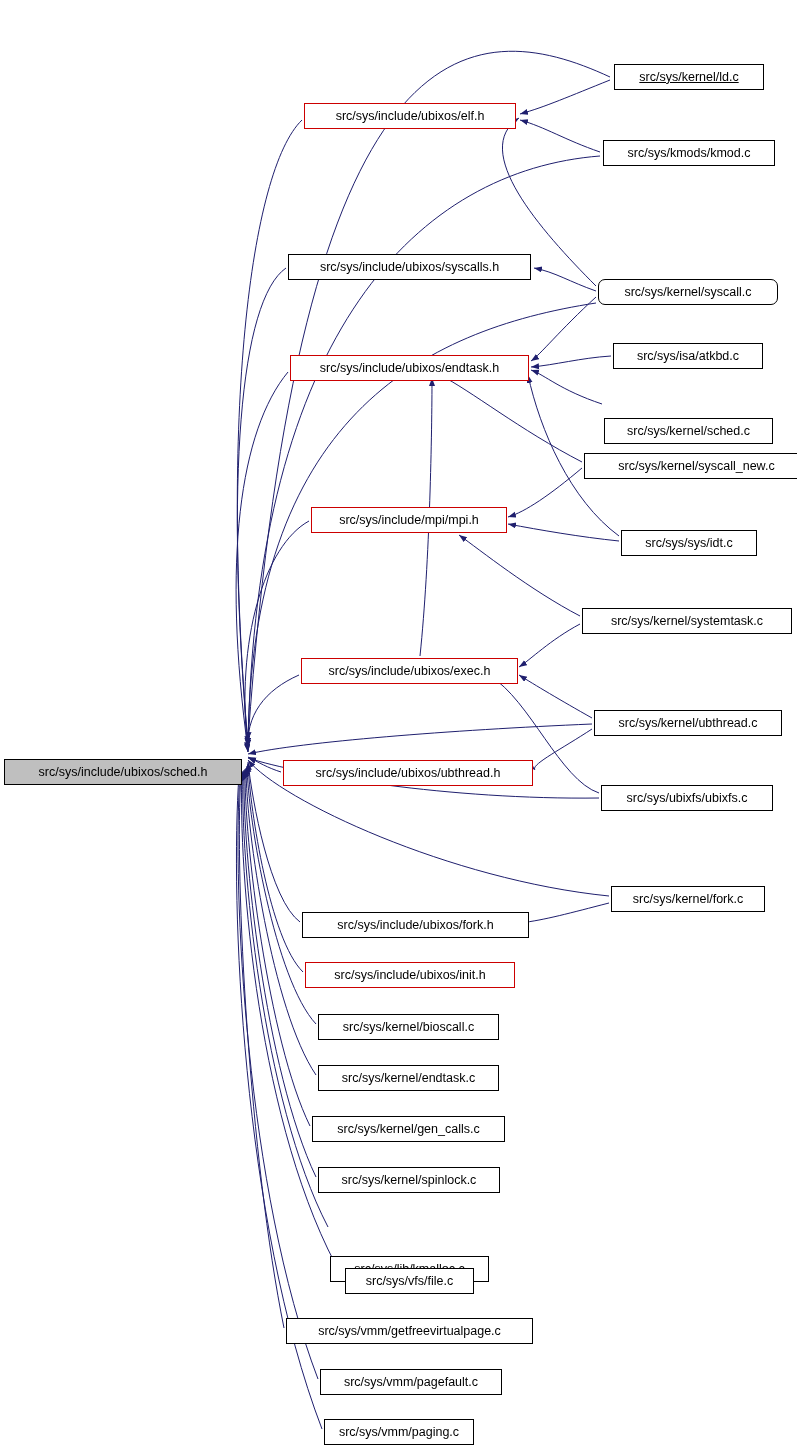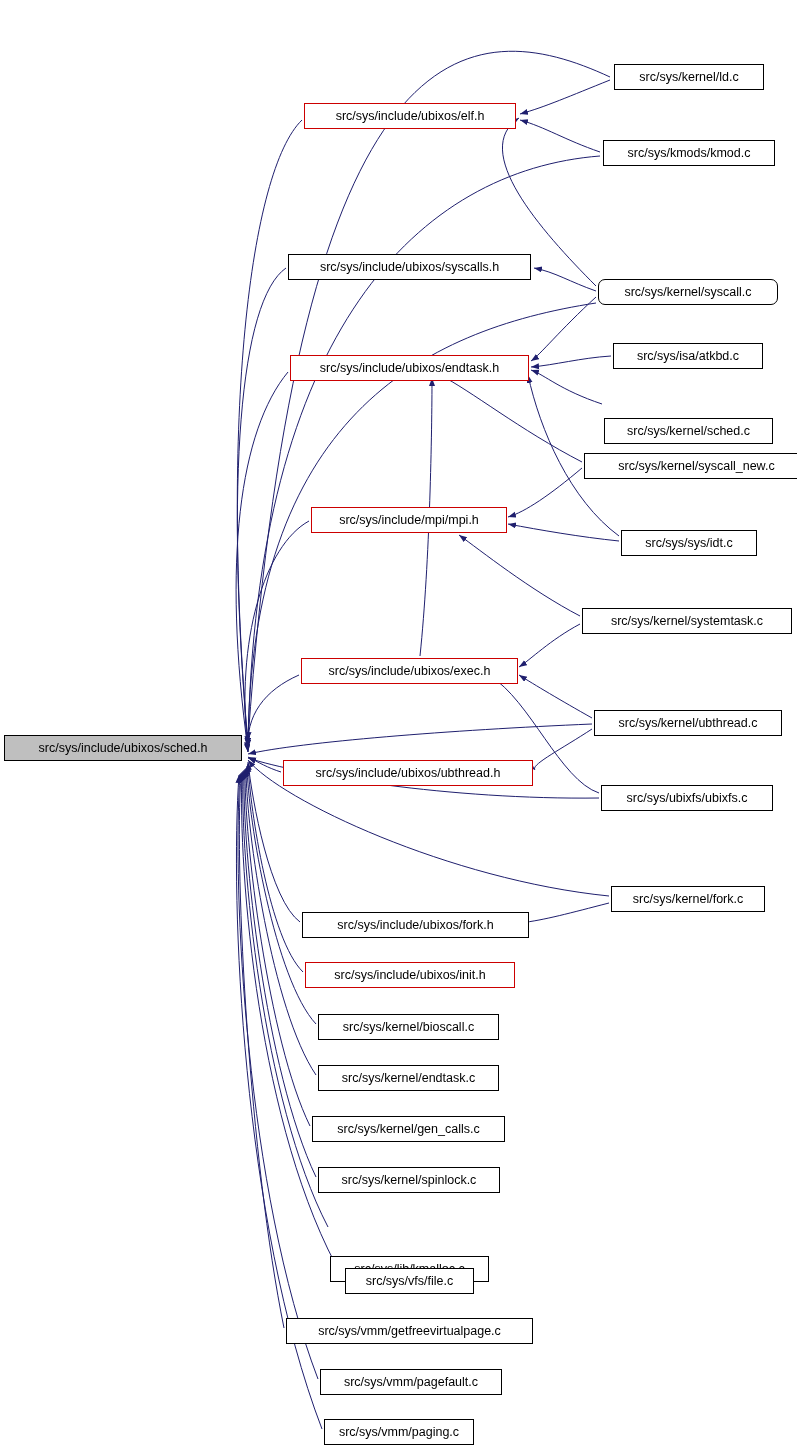--- a/index.html
+++ b/index.html
@@ -39,20 +39,21 @@
     justify-content: center;
     padding: 0 6px;
     height: 26px;
   }
   .node.red {
     border-color: #cc0000;
   }
   .node.root {
     background: #bfbfbf;
     border-color: #000000;
+    margin-top: 24px;
   }
 </style>
 </head>
 <body>
 
 <div id="canvas">
   <svg id="edges" viewBox="0 0 797 1451" xmlns="http://www.w3.org/2000/svg">
     <defs>
       <marker id="arrow" markerWidth="9" markerHeight="9" refX="8" refY="3" orient="auto" markerUnits="strokeWidth">
         <path d="M0,0 L0,6 L8,3 z" fill="#1f1f6e"></path>
@@ -102,21 +103,21 @@
         <path d="M 322 1429 C 242 1220 230 900 239 775" marker-end="url(#arrow)"></path>
       </g>
   </svg>
   <div id="node-layer">
       <div class="node root" style="left: 4px; top: 735px; width: 238px;">
         <span>src/sys/include/ubixos/sched.h</span>
       </div>
       <div class="node red" style="left: 304px; top: 103px; width: 212px;">
         <span>src/sys/include/ubixos/elf.h</span>
       </div>
-      <div class="node" style="left: 614px; top: 64px; width: 150px;">
+      <div class="node" style="left: 614px; top: 64px; width: 150px; text-decoration: underline;">
         <span>src/sys/kernel/ld.c</span>
       </div>
       <div class="node" style="left: 603px; top: 140px; width: 172px;">
         <span>src/sys/kmods/kmod.c</span>
       </div>
       <div class="node" style="left: 288px; top: 254px; width: 243px;">
         <span>src/sys/include/ubixos/syscalls.h</span>
       </div>
       <div class="node" style="left: 598px; top: 279px; width: 180px; border-radius: 7px;">
         <span>src/sys/kernel/syscall.c</span>

